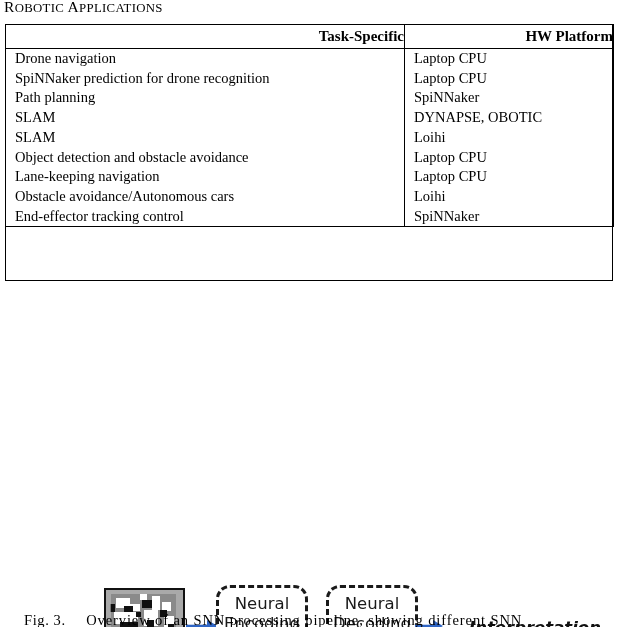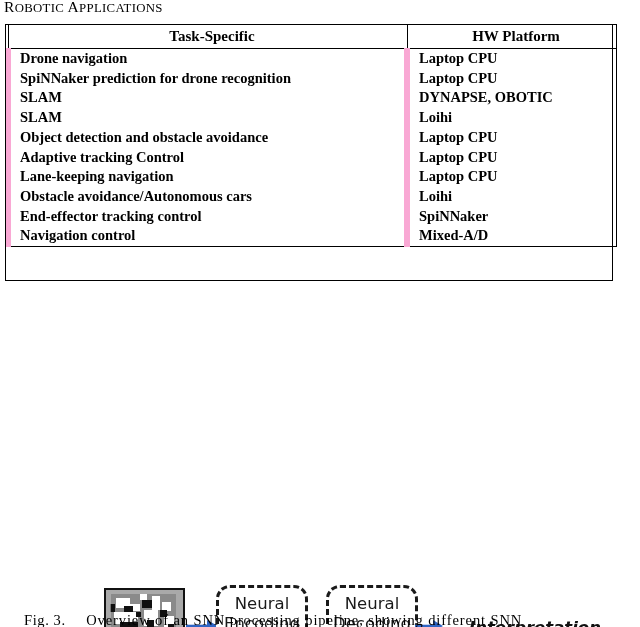--- a/index.html
+++ b/index.html
@@ -37,32 +37,31 @@
   }
   #hw-table td, #hw-table th {
     border: 1px solid #000;
     padding: 0;
     font-size: 14.5px;
     line-height: 19.7px;
     height: 19.7px;
     vertical-align: middle;
   }
   #hw-table thead th {
-    text-align: center;
+    text-align: right;
     font-weight: bold;
     font-size: 15px;
     height: 23px;
     line-height: 23px;
   }
   #hw-table tbody td {
-    border-left: 6px solid #f9a8d4;
+    border-left: 1px solid #f9a8d4;
     border-right: 1px solid #000;
     border-top: none;
     border-bottom: none;
-    font-weight: bold;
   }
   #hw-table tbody tr:last-child td { border-bottom: 1px solid #000; }
   .c-task { width: 399px; padding-left: 9px !important; }
   .c-hw   { width: 209px; padding-left: 9px !important; }
   .tbl-outer-wrap {
     position: absolute; left: 5px; top: 24px;
     width: 608px; height: 257px;
     border: 1px solid #000;
     pointer-events: none;
   }
@@ -151,50 +150,46 @@
   <tbody id="table-body">
       <tr>
         <td class="c-task">Drone navigation</td>
         <td class="c-hw">Laptop CPU</td>
       </tr>
       <tr>
         <td class="c-task">SpiNNaker prediction for drone recognition</td>
         <td class="c-hw">Laptop CPU</td>
       </tr>
       <tr>
+        <td class="c-task">Path planning</td>
+        <td class="c-hw">SpiNNaker</td>
+      </tr>
+      <tr>
         <td class="c-task">SLAM</td>
         <td class="c-hw">DYNAPSE, OBOTIC</td>
       </tr>
       <tr>
         <td class="c-task">SLAM</td>
         <td class="c-hw">Loihi</td>
       </tr>
       <tr>
         <td class="c-task">Object detection and obstacle avoidance</td>
         <td class="c-hw">Laptop CPU</td>
       </tr>
       <tr>
-        <td class="c-task">Adaptive tracking Control</td>
-        <td class="c-hw">Laptop CPU</td>
-      </tr>
-      <tr>
         <td class="c-task">Lane-keeping navigation</td>
         <td class="c-hw">Laptop CPU</td>
       </tr>
       <tr>
         <td class="c-task">Obstacle avoidance/Autonomous cars</td>
         <td class="c-hw">Loihi</td>
       </tr>
       <tr>
         <td class="c-task">End-effector tracking control</td>
         <td class="c-hw">SpiNNaker</td>
-      </tr>
-      <tr>
-        <td class="c-task">Navigation control</td>
-        <td class="c-hw">Mixed-A/D</td>
       </tr>
     </tbody>
 </table>
 <div class="tbl-outer-wrap"></div>
 
 <div id="figure">
 
   <div id="input-sample-img">
     <svg width="77" height="72" viewBox="0 0 77 72">
       <rect width="77" height="72" fill="#8a8a8a"></rect>

